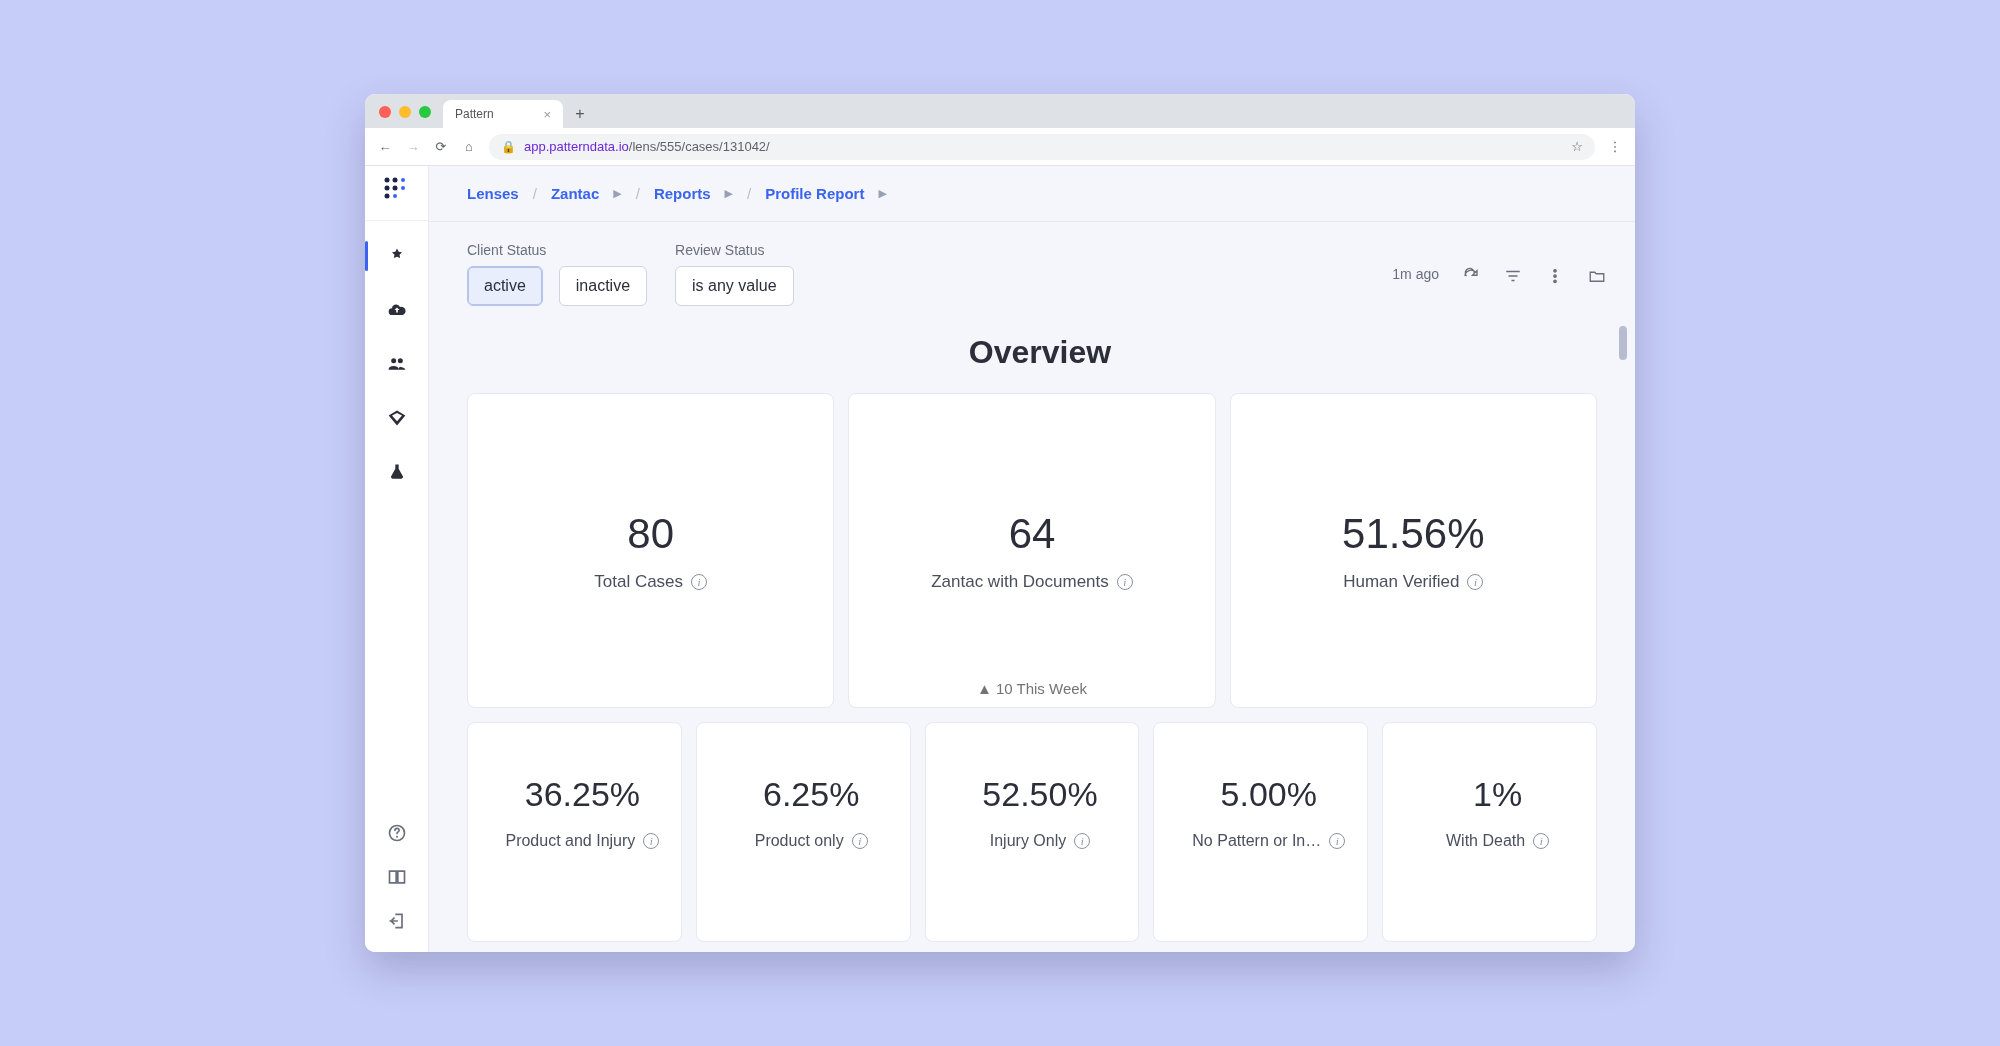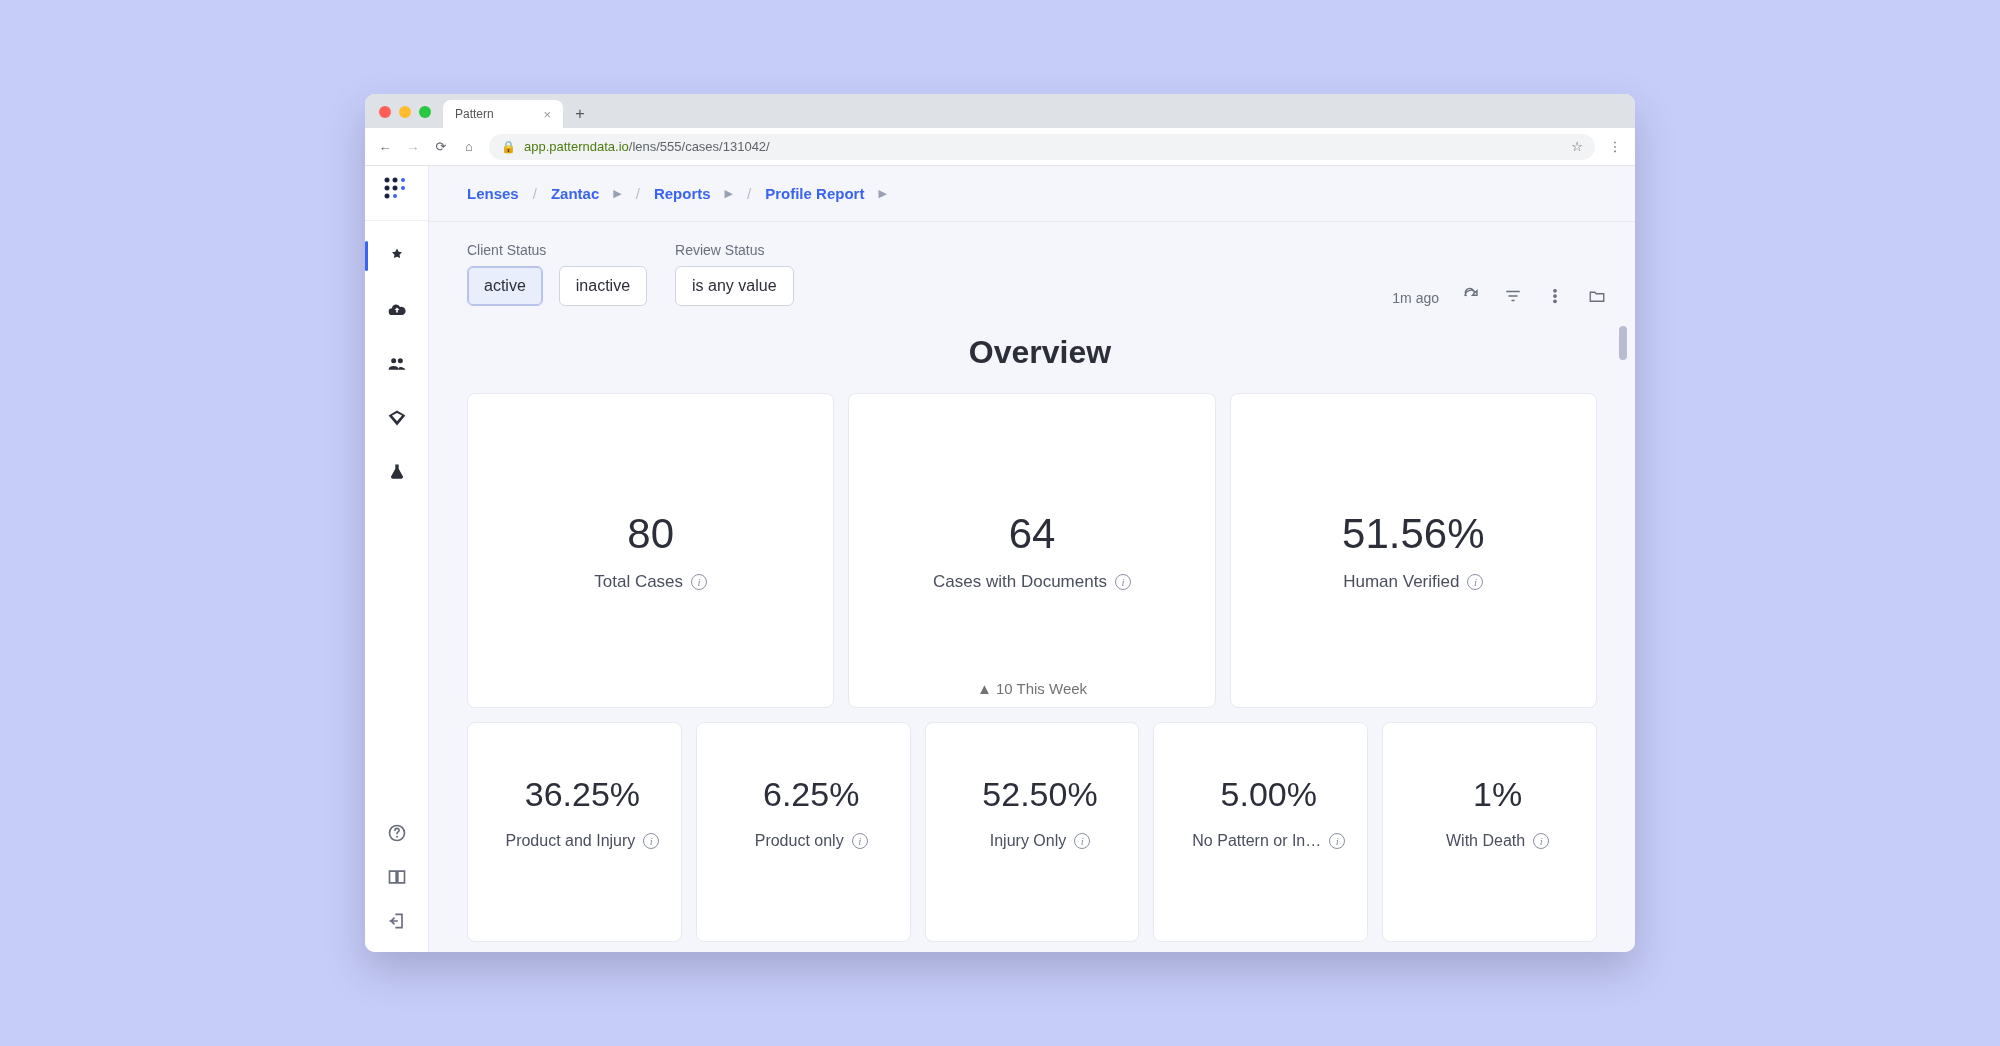--- a/index.html
+++ b/index.html
@@ -81,21 +81,21 @@
     border-radius: 14px;
     display: flex;
     align-items: center;
     padding: 0 12px;
     gap: 8px;
     color: #202124;
     font-size: 13px;
   }
   .lock { font-size: 12px; color:#5f6368; }
   .omnibox .url { color:#5f6368; }
-  .omnibox .url .host { color:#4d7c0f; }
+  .omnibox .url .host { color:#6d28d9; }
   .star { margin-left:auto; color:#5f6368; }
   .kebab { width:16px; text-align:center; cursor:pointer; }
 
   
   .app {
     flex:1;
     display:flex;
     background:#f4f6fb;
     overflow:hidden;
   }
@@ -170,21 +170,21 @@
   .pill {
     height:40px; padding:0 16px;
     background:#fff; border:1px solid #cfd4e3; border-radius:6px;
     display:flex; align-items:center; font-size:16px; color:#2c2f3a;
     cursor:pointer;
   }
   .pill.active { background:#e9eefc; border-color:#b8c3ec; box-shadow:0 0 0 1px #b8c3ec inset; }
 
   .toolbar-right {
     margin-left:auto;
-    display:flex; align-items:flex-end; gap:22px;
+    display:flex; align-items:flex-start; gap:22px;
     color:#6a6f7d; font-size:14px;
     padding-right:6px;
     height:40px;
   }
   .tool-ic { width:20px; height:20px; display:flex;align-items:center;justify-content:center; cursor:pointer; color:#6a6f7d; }
   .tool-ic svg { width:18px; height:18px; stroke:#6a6f7d; fill:none; stroke-width:1.8; }
 
   .headline {
     text-align:center;
     font-size:32px;
@@ -409,21 +409,21 @@
           <div class="card">
             <div class="big">80</div>
             <div class="lbl">
               <span class="txt">Total Cases</span>
               <span class="info-ic">i</span>
             </div>
           </div>
           <div class="card">
             <div class="big">64</div>
             <div class="lbl">
-              <span class="txt">Cases with Documents</span>
+              <span class="txt">Zantac with Documents</span>
               <span class="info-ic">i</span>
             </div>
             <div class="foot">▲ 10 This Week</div>
           </div>
           <div class="card">
             <div class="big">51.56%</div>
             <div class="lbl">
               <span class="txt">Human Verified</span>
               <span class="info-ic">i</span>
             </div>

